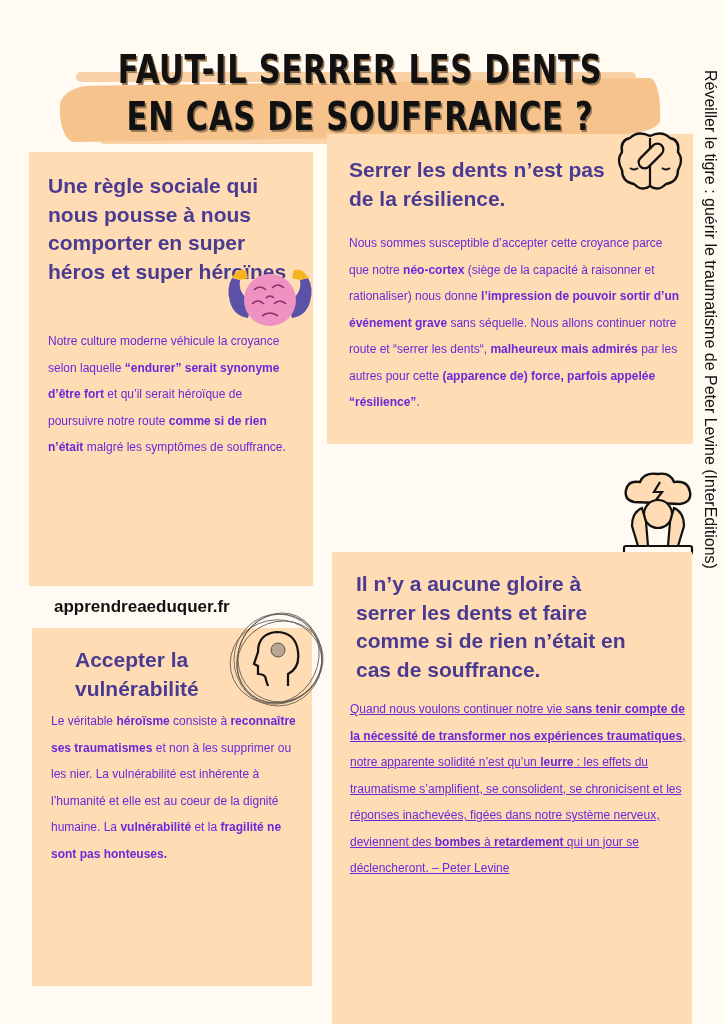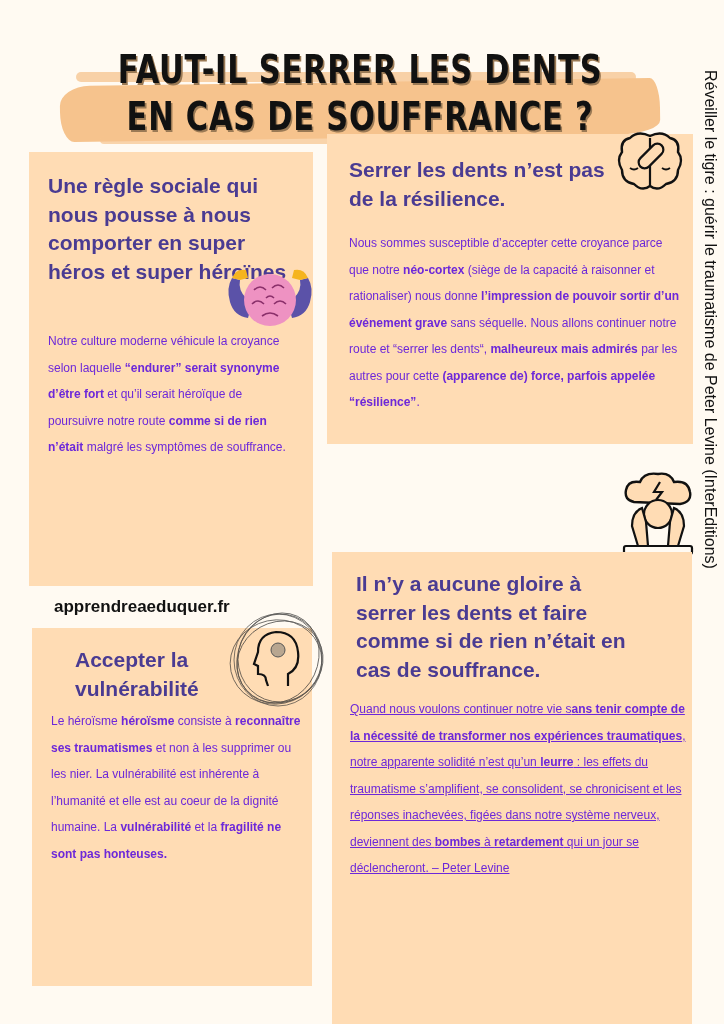--- a/index.html
+++ b/index.html
@@ -96,21 +96,21 @@
   <path d="M22 36 Q12 40 12 54 L18 74 L28 74 L26 50 Z" fill="#ffdcb4" stroke="#111" stroke-width="2.2"></path>
   <path d="M54 36 Q64 40 64 54 L58 74 L48 74 L50 50 Z" fill="#ffdcb4" stroke="#111" stroke-width="2.2"></path>
   <rect x="4" y="74" width="68" height="8" rx="2" fill="#fffaf2" stroke="#111" stroke-width="2.2"></rect>
 </svg>
 
 <div class="site">apprendreaeduquer.fr</div>
 
 <div class="card" id="card3">
   <h2 style="position:absolute;left:19px;top:18px;width:170px;margin-left:24px;">Accepter la vulnérabilité</h2>
   <p style="position:absolute;left:19px;top:80px;width:256px;">
-    <span>Le héroïsme </span><b>héroïsme</b><span> consiste à </span><b>reconnaître ses traumatismes</b><span> et non à les supprimer ou les nier. La vulnérabilité est inhérente à l’humanité et elle est au coeur de la dignité humaine. La </span><b>vulnérabilité</b><span> et la </span><b>fragilité ne sont pas honteuses.</b>
+    <span>Le véritable </span><b>héroïsme</b><span> consiste à </span><b>reconnaître ses traumatismes</b><span> et non à les supprimer ou les nier. La vulnérabilité est inhérente à l’humanité et elle est au coeur de la dignité humaine. La </span><b>vulnérabilité</b><span> et la </span><b>fragilité ne sont pas honteuses.</b>
   </p>
 </div>
 <svg class="icon" style="left:228px;top:608px;" width="100" height="104" viewBox="0 0 100 104">
   <g fill="none" stroke="#333" stroke-width="0.8" opacity="0.8">
     <ellipse cx="50" cy="52" rx="44" ry="46"></ellipse>
     <ellipse cx="52" cy="50" rx="42" ry="44" transform="rotate(10 52 50)"></ellipse>
     <ellipse cx="48" cy="54" rx="46" ry="42" transform="rotate(-12 48 54)"></ellipse>
     <ellipse cx="50" cy="50" rx="40" ry="46" transform="rotate(25 50 50)"></ellipse>
     <ellipse cx="52" cy="54" rx="44" ry="40" transform="rotate(-30 52 54)"></ellipse>
   </g>

